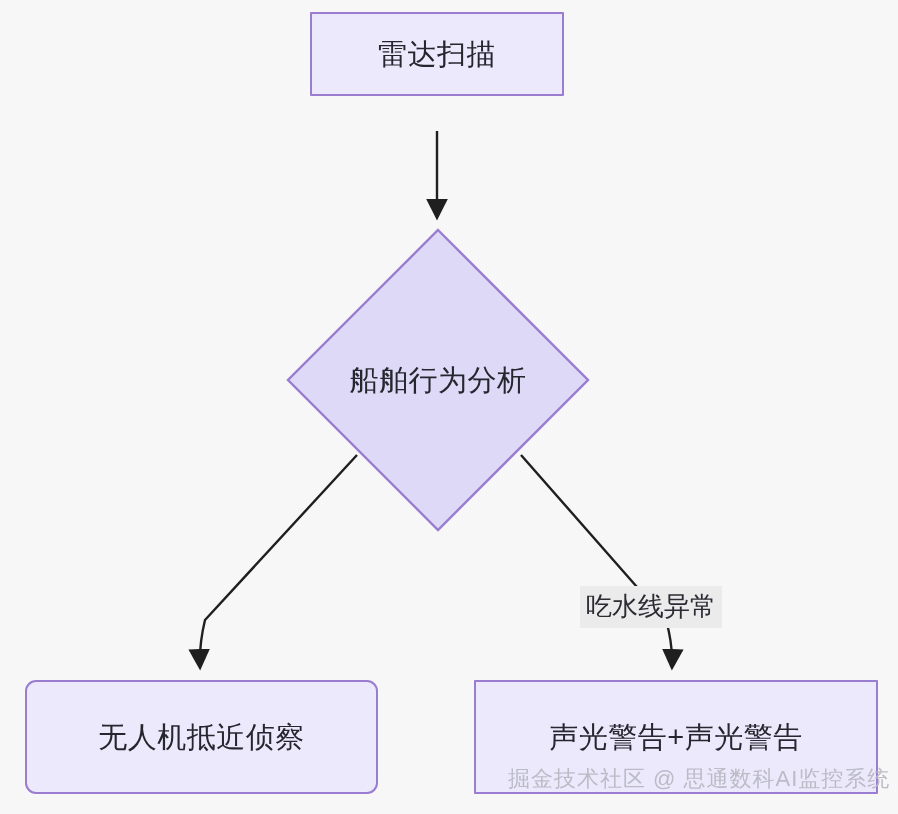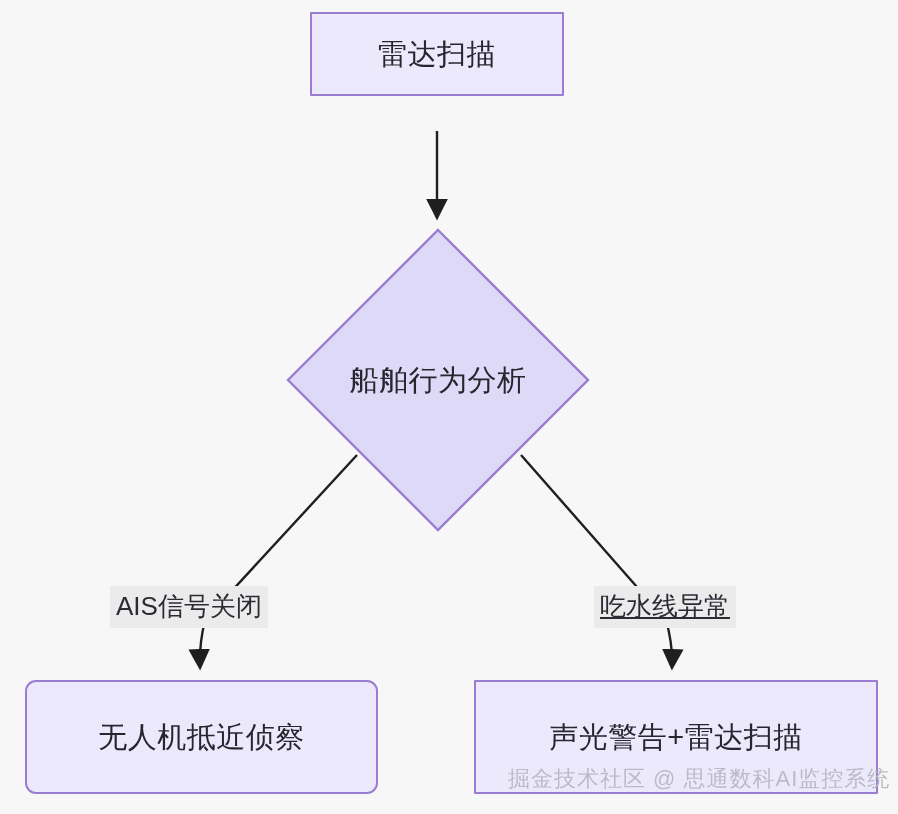--- a/index.html
+++ b/index.html
@@ -104,23 +104,22 @@
     font-size: 26px;
     line-height: 1.35;
     padding: 3px 6px 4px 6px;
     white-space: nowrap;
   }
   #edge-label-ais-off {
     left: 110px;
     top: 586px;
   }
   #edge-label-waterline {
-    left: 594px;
+    left: 580px;
     top: 586px;
-    text-decoration: underline;
   }
 
   
   #watermark {
     position: absolute;
     left: 508px;
     top: 764px;
     color: #b9b9c4;
     font-size: 22px;
     letter-spacing: 1px;
@@ -163,22 +162,21 @@
       <polygon points="152,2 302,152 152,302 2,152" fill="#ddd9f7" stroke="#9a7cd0" stroke-width="2.4"></polygon>
     </svg>
     <span class="node-label">船舶行为分析</span>
   </div>
 
   <div class="node rect-node" id="node-drone-recon">
     <span class="node-label">无人机抵近侦察</span>
   </div>
 
   <div class="node rect-node" id="node-alarm-coastguard">
-    <span class="node-label">声光警告+雷达扫描</span>
+    <span class="node-label">声光警告+声光警告</span>
   </div>
 
-  <div class="edge-label" id="edge-label-ais-off">AIS信号关闭</div>
 
   <div class="edge-label" id="edge-label-waterline">吃水线异常</div>
 
   <div id="watermark">掘金技术社区 @ 思通数科AI监控系统</div>
 
 </div>
 
 </body></html>

